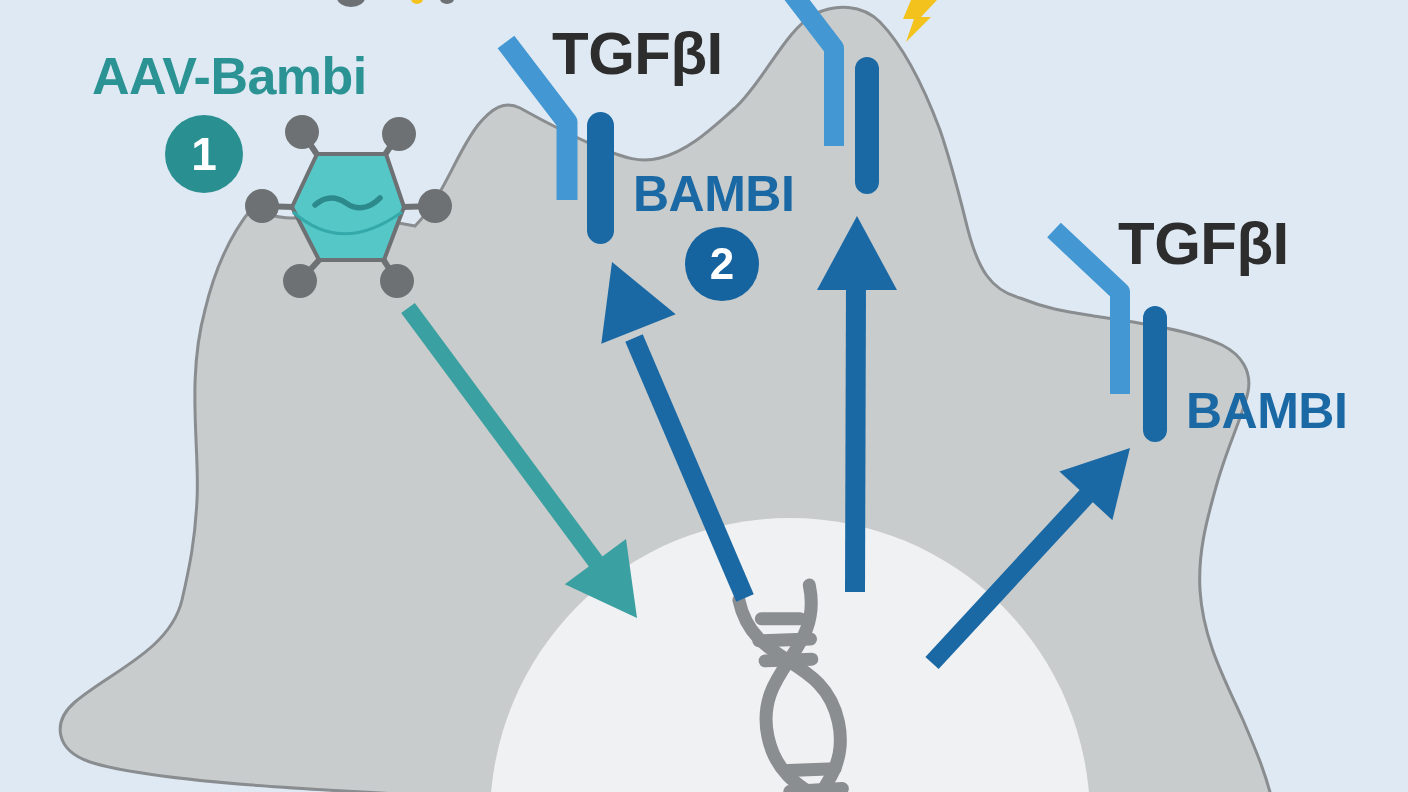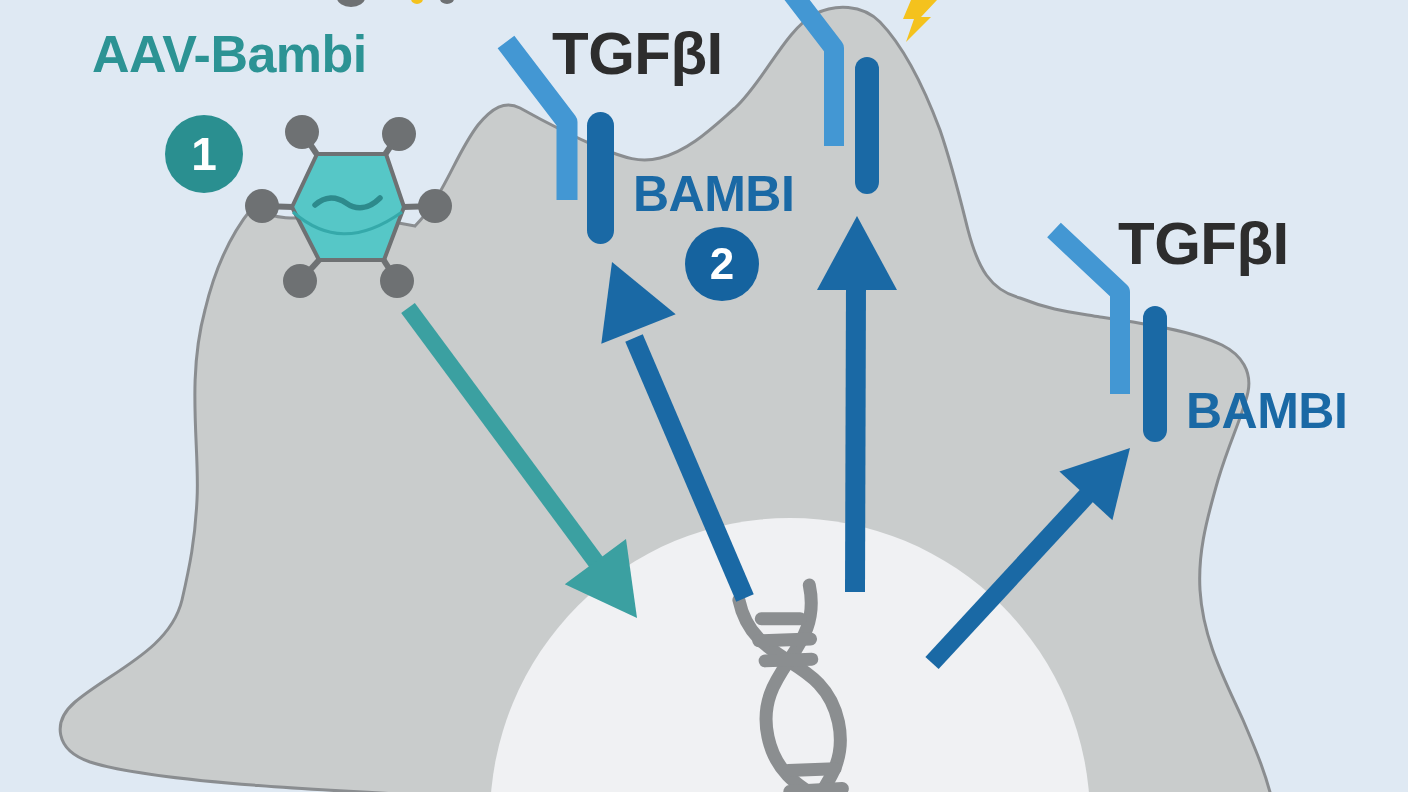--- a/index.html
+++ b/index.html
@@ -31,21 +31,21 @@
   .badge-1{
     left:165px;top:115px;width:78px;height:78px;
     background:var(--teal-badge,#2a8f90);
     font-size:46px;
   }
   .badge-2{
     left:685px;top:227px;width:74px;height:74px;
     background:var(--badge-blue,#15639f);
     font-size:44px;
   }
-  .pos-aav{left:92px;top:28px;}
+  .pos-aav{left:92px;top:50px;}
   .pos-tgfbi-top{left:552px;top:24px;}
   .pos-bambi-mem{left:633px;top:169px;}
   .pos-tgfbi-right{left:1118px;top:214px;}
   .pos-bambi-right{left:1186px;top:386px;}
 </style>
 </head>
 <body>
 
 <svg id="scene" width="1408" height="792" viewBox="0 0 1408 792">
 

